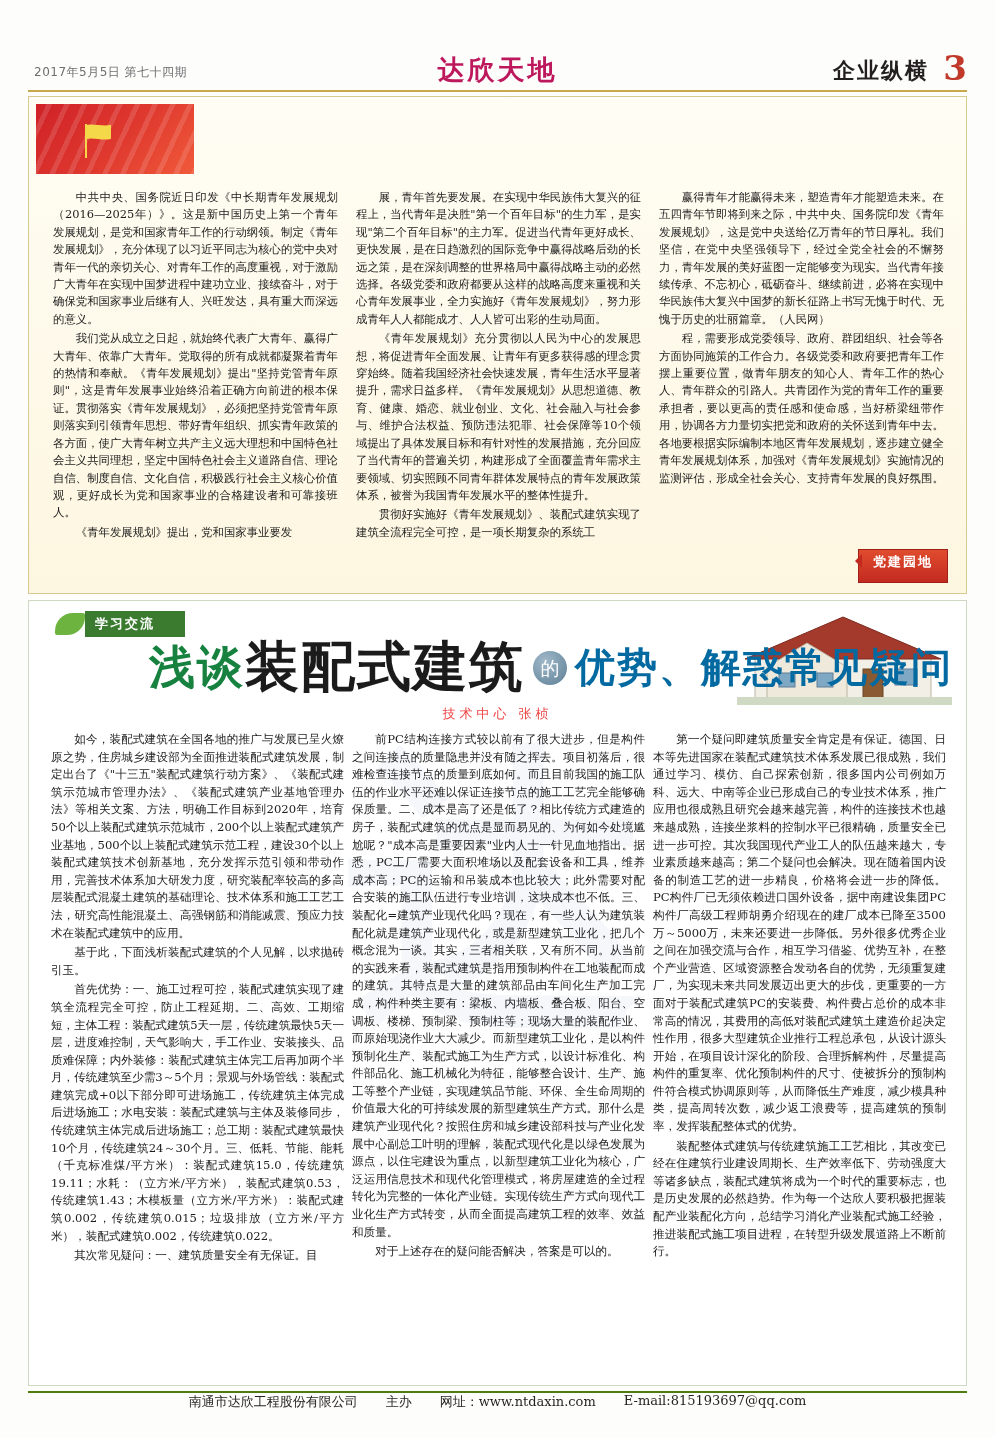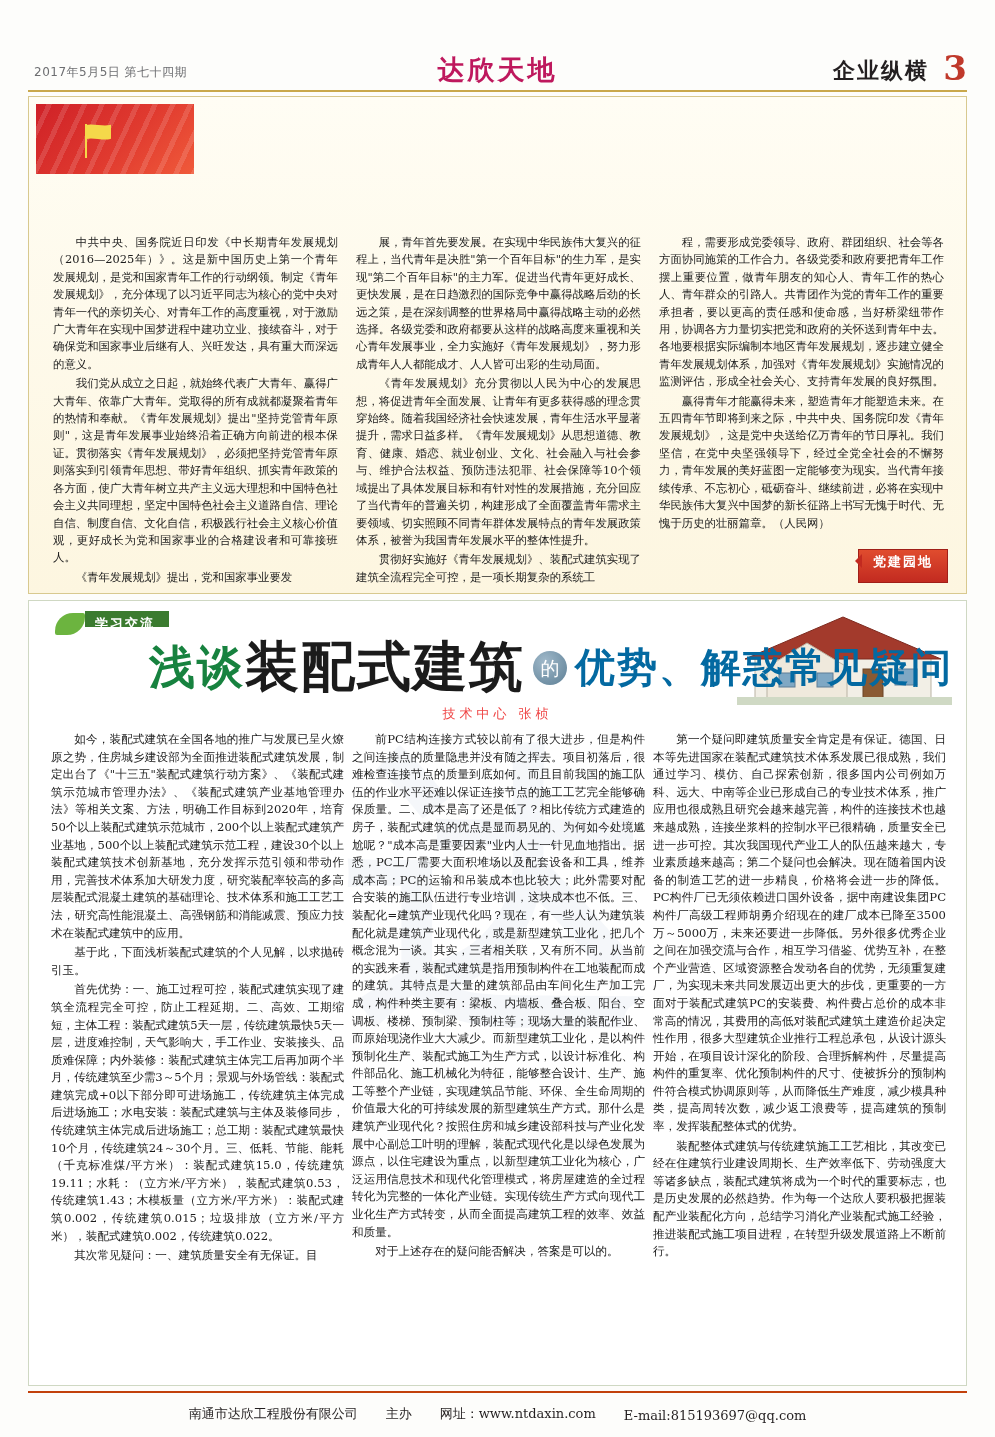--- a/index.html
+++ b/index.html
@@ -69,21 +69,21 @@
   }
   .art1-title{
     position:absolute;left:180px;right:16px;top:14px;
     text-align:center;
     font-family:"DejaVu Serif","Liberation Serif",serif;
     font-size:31px;font-weight:bold;color:#231f20;
     letter-spacing:3px;
   }
   .art1-cols{
     position:absolute;left:24px;right:22px;top:92px;bottom:40px;
-    display:flex;gap:18px;margin-top:45px;
+    display:flex;gap:18px;
   }
   .art1-cols .col{flex:1;}
   .art1-cols p{
     margin:0 0 2px 0;
     font-family:"DejaVu Serif","Liberation Serif",serif;
     font-size:11.4px;line-height:17.4px;
     text-align:justify;
     text-indent:2em;
     color:#1c1c1c;
   }
@@ -115,22 +115,22 @@
     opacity:.55;pointer-events:none;user-select:none;
   }
   .tagbanner{
     position:absolute;left:26px;top:10px;width:150px;height:26px;
   }
   .tagbanner .leaf{
     position:absolute;left:0;top:2px;width:30px;height:22px;
     background:#6cb43f;border-radius:18px 2px 18px 2px;
   }
   .tagbanner .lbl{
-    position:absolute;left:30px;top:0;height:16px;
-    padding:0 14px 0 10px;
+    position:absolute;left:30px;top:0;height:26px;
+    padding:0 30px 0 10px;
     background:#3b7b2f;color:#fff;
     font-size:13px;font-weight:bold;letter-spacing:2px;
     line-height:26px;
     font-family:"DejaVu Serif","Liberation Serif",serif;
   }
   .house{
     position:absolute;right:14px;top:8px;width:215px;height:96px;
   }
   .headline{
     position:absolute;left:120px;top:30px;right:240px;height:66px;
@@ -171,22 +171,22 @@
   .art2-cols p{
     margin:0 0 2px 0;
     font-family:"DejaVu Serif","Liberation Serif",serif;
     font-size:11.6px;line-height:17.6px;
     text-align:justify;text-indent:2em;color:#1c1c1c;
   }
 
   
   .footer{
     position:absolute;left:28px;right:28px;bottom:14px;height:30px;
-    border-top:2px solid #c2410c;
-    display:flex;align-items:flex-end;justify-content:center;
+    border-top:2px solid #4d7c0f;
+    display:flex;align-items:flex-start;justify-content:center;
     gap:28px;
     font-size:13px;color:#231f20;
     font-family:"DejaVu Serif","Liberation Serif",serif;
   }
   .footer span{white-space:nowrap;}
 </style>
 </head>
 <body>
 
 <div class="page">
@@ -215,22 +215,22 @@
         <p>中共中央、国务院近日印发《中长期青年发展规划（2016—2025年）》。这是新中国历史上第一个青年发展规划，是党和国家青年工作的行动纲领。制定《青年发展规划》，充分体现了以习近平同志为核心的党中央对青年一代的亲切关心、对青年工作的高度重视，对于激励广大青年在实现中国梦进程中建功立业、接续奋斗，对于确保党和国家事业后继有人、兴旺发达，具有重大而深远的意义。</p>
         <p>我们党从成立之日起，就始终代表广大青年、赢得广大青年、依靠广大青年。党取得的所有成就都凝聚着青年的热情和奉献。《青年发展规划》提出"坚持党管青年原则"，这是青年发展事业始终沿着正确方向前进的根本保证。贯彻落实《青年发展规划》，必须把坚持党管青年原则落实到引领青年思想、带好青年组织、抓实青年政策的各方面，使广大青年树立共产主义远大理想和中国特色社会主义共同理想，坚定中国特色社会主义道路自信、理论自信、制度自信、文化自信，积极践行社会主义核心价值观，更好成长为党和国家事业的合格建设者和可靠接班人。</p>
         <p>《青年发展规划》提出，党和国家事业要发</p>
       </div>
       <div class="col">
         <p>展，青年首先要发展。在实现中华民族伟大复兴的征程上，当代青年是决胜"第一个百年目标"的生力军，是实现"第二个百年目标"的主力军。促进当代青年更好成长、更快发展，是在日趋激烈的国际竞争中赢得战略后劲的长远之策，是在深刻调整的世界格局中赢得战略主动的必然选择。各级党委和政府都要从这样的战略高度来重视和关心青年发展事业，全力实施好《青年发展规划》，努力形成青年人人都能成才、人人皆可出彩的生动局面。</p>
         <p>《青年发展规划》充分贯彻以人民为中心的发展思想，将促进青年全面发展、让青年有更多获得感的理念贯穿始终。随着我国经济社会快速发展，青年生活水平显著提升，需求日益多样。《青年发展规划》从思想道德、教育、健康、婚恋、就业创业、文化、社会融入与社会参与、维护合法权益、预防违法犯罪、社会保障等10个领域提出了具体发展目标和有针对性的发展措施，充分回应了当代青年的普遍关切，构建形成了全面覆盖青年需求主要领域、切实照顾不同青年群体发展特点的青年发展政策体系，被誉为我国青年发展水平的整体性提升。</p>
         <p>贯彻好实施好《青年发展规划》、装配式建筑实现了建筑全流程完全可控，是一项长期复杂的系统工</p>
       </div>
       <div class="col">
+        <p>赢得青年才能赢得未来，塑造青年才能塑造未来。在五四青年节即将到来之际，中共中央、国务院印发《青年发展规划》，这是党中央送给亿万青年的节日厚礼。我们坚信，在党中央坚强领导下，经过全党全社会的不懈努力，青年发展的美好蓝图一定能够变为现实。当代青年接续传承、不忘初心，砥砺奋斗、继续前进，必将在实现中华民族伟大复兴中国梦的新长征路上书写无愧于时代、无愧于历史的壮丽篇章。（人民网）</p>
         <p>程，需要形成党委领导、政府、群团组织、社会等各方面协同施策的工作合力。各级党委和政府要把青年工作摆上重要位置，做青年朋友的知心人、青年工作的热心人、青年群众的引路人。共青团作为党的青年工作的重要承担者，要以更高的责任感和使命感，当好桥梁纽带作用，协调各方力量切实把党和政府的关怀送到青年中去。各地要根据实际编制本地区青年发展规划，逐步建立健全青年发展规划体系，加强对《青年发展规划》实施情况的监测评估，形成全社会关心、支持青年发展的良好氛围。</p>
-        <p>赢得青年才能赢得未来，塑造青年才能塑造未来。在五四青年节即将到来之际，中共中央、国务院印发《青年发展规划》，这是党中央送给亿万青年的节日厚礼。我们坚信，在党中央坚强领导下，经过全党全社会的不懈努力，青年发展的美好蓝图一定能够变为现实。当代青年接续传承、不忘初心，砥砺奋斗、继续前进，必将在实现中华民族伟大复兴中国梦的新长征路上书写无愧于时代、无愧于历史的壮丽篇章。（人民网）</p>
       </div>
     </div>
 
     <div class="seal">党建园地</div>
   </div>
 
   <div class="art2">
     <div class="wm">达</div>
 
     <div class="tagbanner">

